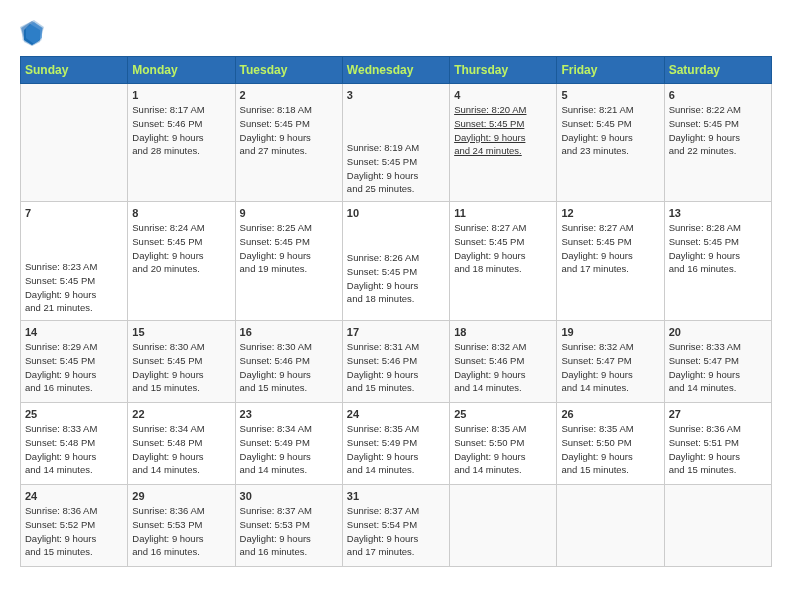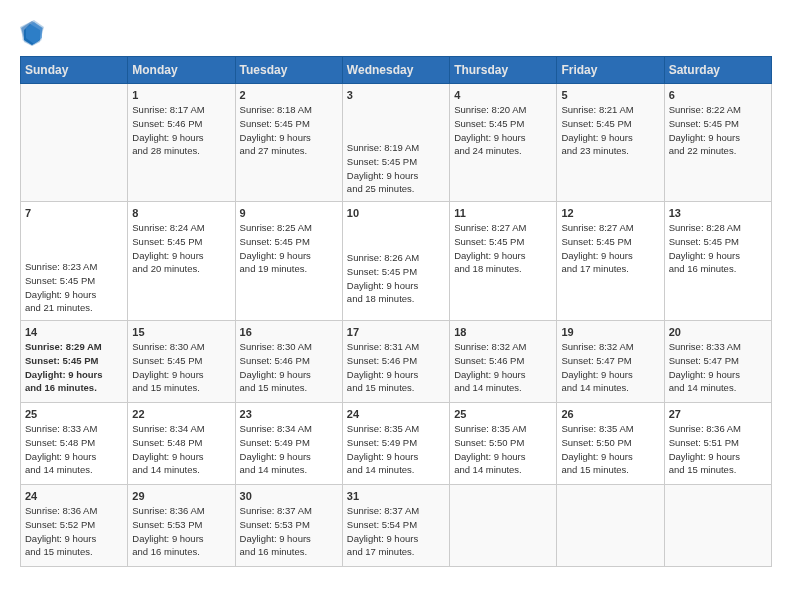--- a/index.html
+++ b/index.html
@@ -53,21 +53,21 @@
       margin-top: 2px;
     }
     table {
       width: 100%;
       border-collapse: collapse;
       margin-top: 8px;
       table-layout: fixed;
     }
     thead tr th {
       background-color: #2a6db5;
-      color: #e5e5e5;
+      color: #bef264;
       font-size: 12px;
       font-weight: bold;
       padding: 6px 4px;
       text-align: left;
       border: 1px solid #1a5a9a;
     }
     tbody tr td {
       vertical-align: top;
       font-size: 9.5px;
       color: #333;
@@ -146,21 +146,21 @@
           </td>
           <td>
             <span class="day-number">3</span>
             <div class="day-info" style="white-space: pre-line; margin-top: 40px;">Sunrise: 8:19 AM
 Sunset: 5:45 PM
 Daylight: 9 hours
 and 25 minutes.</div>
           </td>
           <td>
             <span class="day-number">4</span>
-            <div class="day-info" style="white-space: pre-line;">Sunrise: 8:20 AM
+            <div class="day-info" style="white-space: pre-line; text-decoration: underline;">Sunrise: 8:20 AM
 Sunset: 5:45 PM
 Daylight: 9 hours
 and 24 minutes.</div>
           </td>
           <td>
             <span class="day-number">5</span>
             <div class="day-info" style="white-space: pre-line;">Sunrise: 8:21 AM
 Sunset: 5:45 PM
 Daylight: 9 hours
 and 23 minutes.</div>
@@ -220,21 +220,21 @@
             <span class="day-number">13</span>
             <div class="day-info" style="white-space: pre-line;">Sunrise: 8:28 AM
 Sunset: 5:45 PM
 Daylight: 9 hours
 and 16 minutes.</div>
           </td>
         </tr>
         <tr>
           <td>
             <span class="day-number">14</span>
-            <div class="day-info" style="white-space: pre-line; font-weight: bold;">Sunrise: 8:29 AM
+            <div class="day-info" style="white-space: pre-line;">Sunrise: 8:29 AM
 Sunset: 5:45 PM
 Daylight: 9 hours
 and 16 minutes.</div>
           </td>
           <td>
             <span class="day-number">15</span>
             <div class="day-info" style="white-space: pre-line;">Sunrise: 8:30 AM
 Sunset: 5:45 PM
 Daylight: 9 hours
 and 15 minutes.</div>

